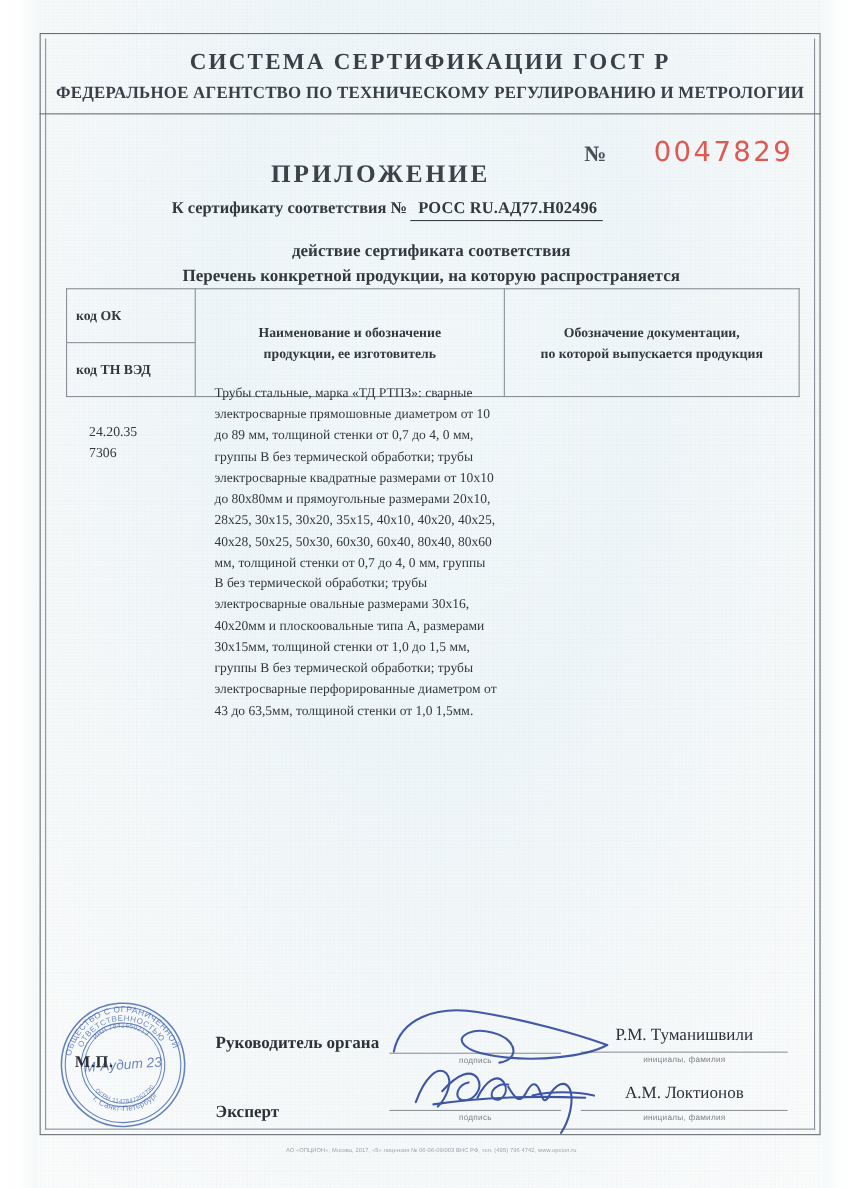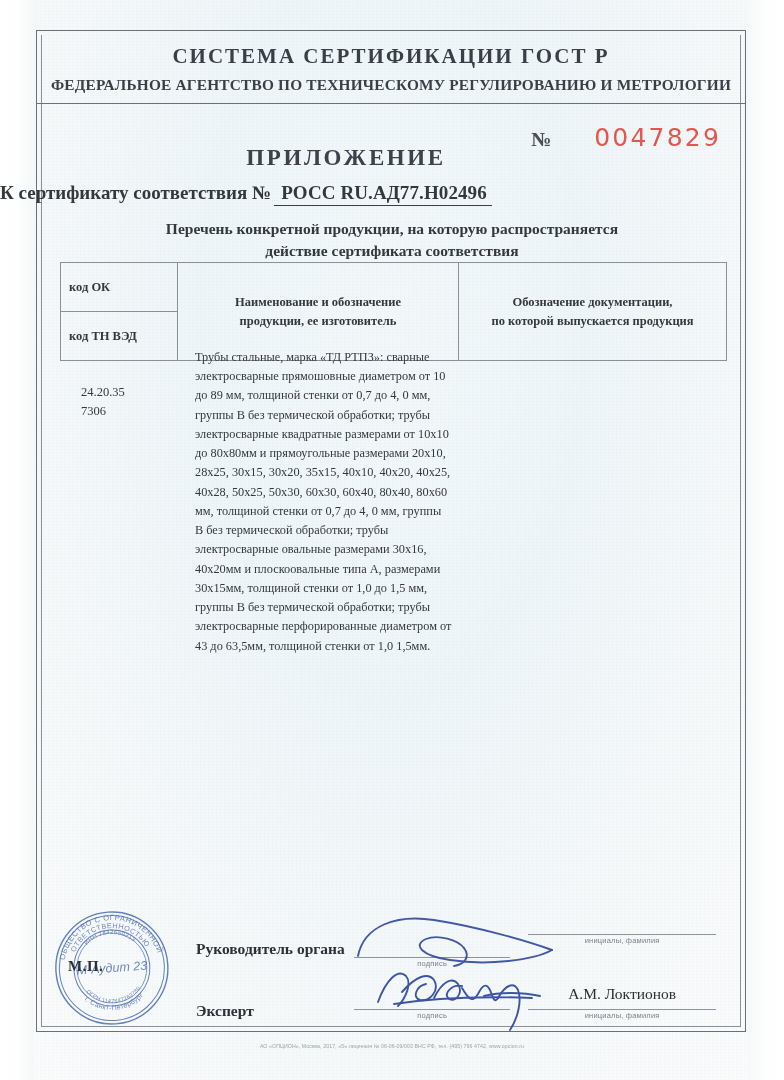--- a/index.html
+++ b/index.html
@@ -128,21 +128,22 @@
     font-size: 23px;
     font-weight: bold;
     letter-spacing: 2.6px;
     color: #3d424a;
   }
   .cert-ref-line {
     position: absolute;
     top: 182px;
     left: 0;
     width: 704px;
-    font-size: 19px;
+    text-align: center;
+    font-size: 15px;
     font-weight: bold;
     color: #33383f;
   }
   .cert-ref-value {
     display: inline-block;
     border-bottom: 1.3px solid #3a3f47;
     padding: 0 5px 1px 7px;
     margin-left: 3px;
     font-weight: bold;
     letter-spacing: .1px;
@@ -340,22 +341,22 @@
     <span class="cert-no-value">0047829</span>
   </div>
 
   <div class="doc-title">ПРИЛОЖЕНИЕ</div>
 
   <div class="cert-ref-line">
     <span>К сертификату соответствия №</span><span class="cert-ref-value">РОСС RU.АД77.Н02496</span>
   </div>
 
   <div class="scope-line">
+    <div>действие сертификата соответствия</div>
     <div>Перечень конкретной продукции,  на которую распространяется</div>
-    <div>действие сертификата соответствия</div>
   </div>
 
   <table class="prod-table">
     <colgroup>
       <col class="col-code">
         <col class="col-name">
         <col class="col-docs">
     </colgroup>
     <thead>
       <tr>
@@ -420,20 +421,21 @@
 
   <div class="sign-area">
 
     <div class="sign-row r1">
       <div class="role-label">Руководитель органа</div>
       <div class="sig-slot">
         <div class="sig-rule"></div>
         <div class="caption">подпись</div>
       </div>
       <div class="name-slot">
+        <div class="name-text">Р.М. Туманишвили</div>
         <div class="name-rule"></div>
         <div class="caption">инициалы, фамилия</div>
       </div>
     </div>
 
     <div class="sign-row r2">
       <div class="role-label">Эксперт</div>
       <div class="sig-slot">
         <div class="sig-rule"></div>
         <div class="caption">подпись</div>

